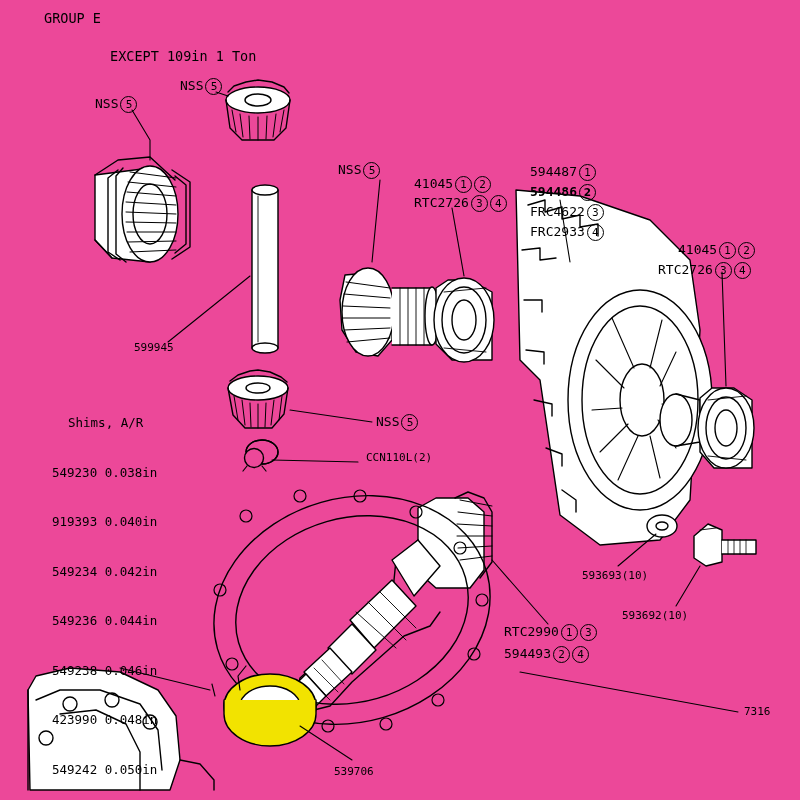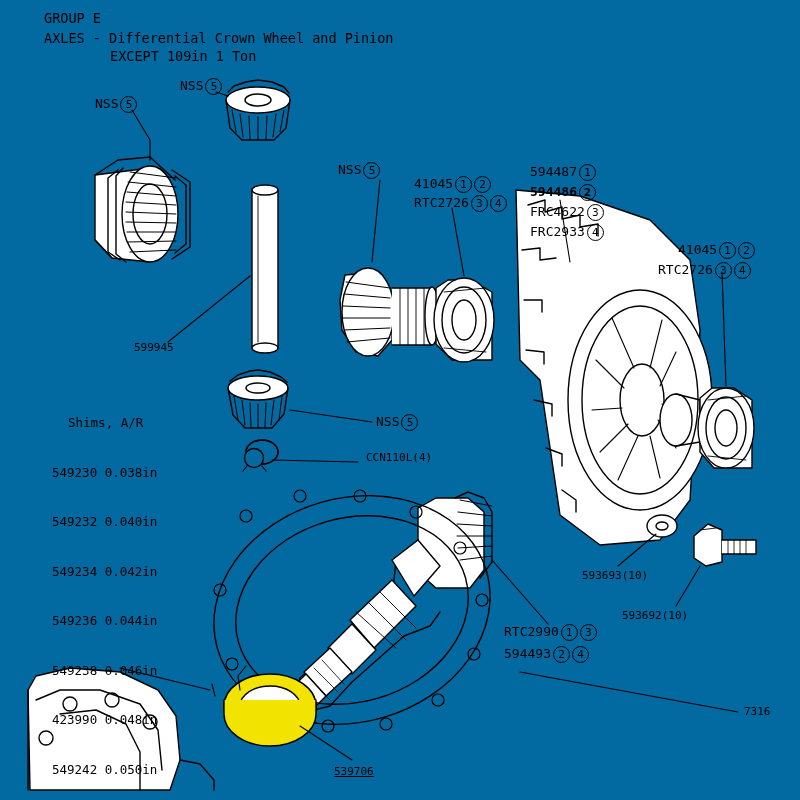--- a/index.html
+++ b/index.html
@@ -4,21 +4,21 @@
 <style>
   html, body {
     margin: 0;
     padding: 0;
     background: #ffffff;
   }
   #page {
     position: relative;
     width: 800px;
     height: 800px;
-    background: #0369a1;
+    background: #ec4899;
     font-family: "DejaVu Sans Mono", "Liberation Mono", monospace;
     color: #000000;
     overflow: hidden;
   }
   .lbl {
     position: absolute;
     font-size: 11px;
     line-height: 15px;
     white-space: pre;
     letter-spacing: 0px;
@@ -47,21 +47,20 @@
   .partrow { position: absolute; white-space: nowrap; font-size: 13px; }
   .shimbox { position: absolute; font-size: 12.5px; line-height: 16.5px; white-space: pre; }
   .nsslbl { position: absolute; font-size: 13px; white-space: nowrap; }
 </style>
 </head>
 <body>
 
 <div id="page">
 
   <div class="hdr lbl" style="left:44px; top:10px;">GROUP E</div>
-  <div class="hdr lbl" style="left:44px; top:30px;">AXLES - Differential Crown Wheel and Pinion</div>
   <div class="hdr lbl" style="left:110px; top:48px;">EXCEPT 109in 1 Ton</div>
 
   <svg class="art" viewBox="0 0 800 800">
     <g fill="none" stroke="#000" stroke-width="1.4" stroke-linecap="round" stroke-linejoin="round">
 
       <g>
         <path d="M95,175 L95,240 L112,258 L150,262 L172,240 L175,195 L150,168 Z" fill="#fff"></path>
         <path d="M118,170 L108,178 L108,252 L120,260"></path>
         <path d="M123,168 L116,176 L116,254 L126,262"></path>
         <ellipse cx="150" cy="214" rx="28" ry="48" fill="#fff"></ellipse>
@@ -336,30 +335,30 @@
   </div>
 
   <div class="partrow" style="left:504px; top:624px;">
     <span>RTC2990</span><span class="circnum">1</span><span class="circnum">3</span>
   </div>
   <div class="partrow" style="left:504px; top:646px;">
     <span>594493</span><span class="circnum">2</span><span class="circnum">4</span>
   </div>
 
   <div class="lbl" style="left:134px; top:340px;">599945</div>
-  <div class="lbl" style="left:366px; top:450px;">CCN110L(4)</div>
+  <div class="lbl" style="left:366px; top:450px;">CCN110L(2)</div>
   <div class="lbl" style="left:744px; top:704px;">7316</div>
-  <div class="lbl" style="left:334px; top:764px;text-decoration:underline;">539706</div>
+  <div class="lbl" style="left:334px; top:764px;">539706</div>
   <div class="lbl" style="left:582px; top:568px;">593693(10)</div>
   <div class="lbl" style="left:622px; top:608px;">593692(10)</div>
 
   <div class="shimbox" style="left:52px; top:382px;">
     <div style="margin-left:16px;">Shims, A/R</div>
     <div>549230 0.038in</div>
-    <div>549232 0.040in</div>
+    <div>919393 0.040in</div>
     <div>549234 0.042in</div>
     <div>549236 0.044in</div>
     <div>549238 0.046in</div>
     <div>423990 0.048in</div>
     <div>549242 0.050in</div>
     
     
     
     
     

